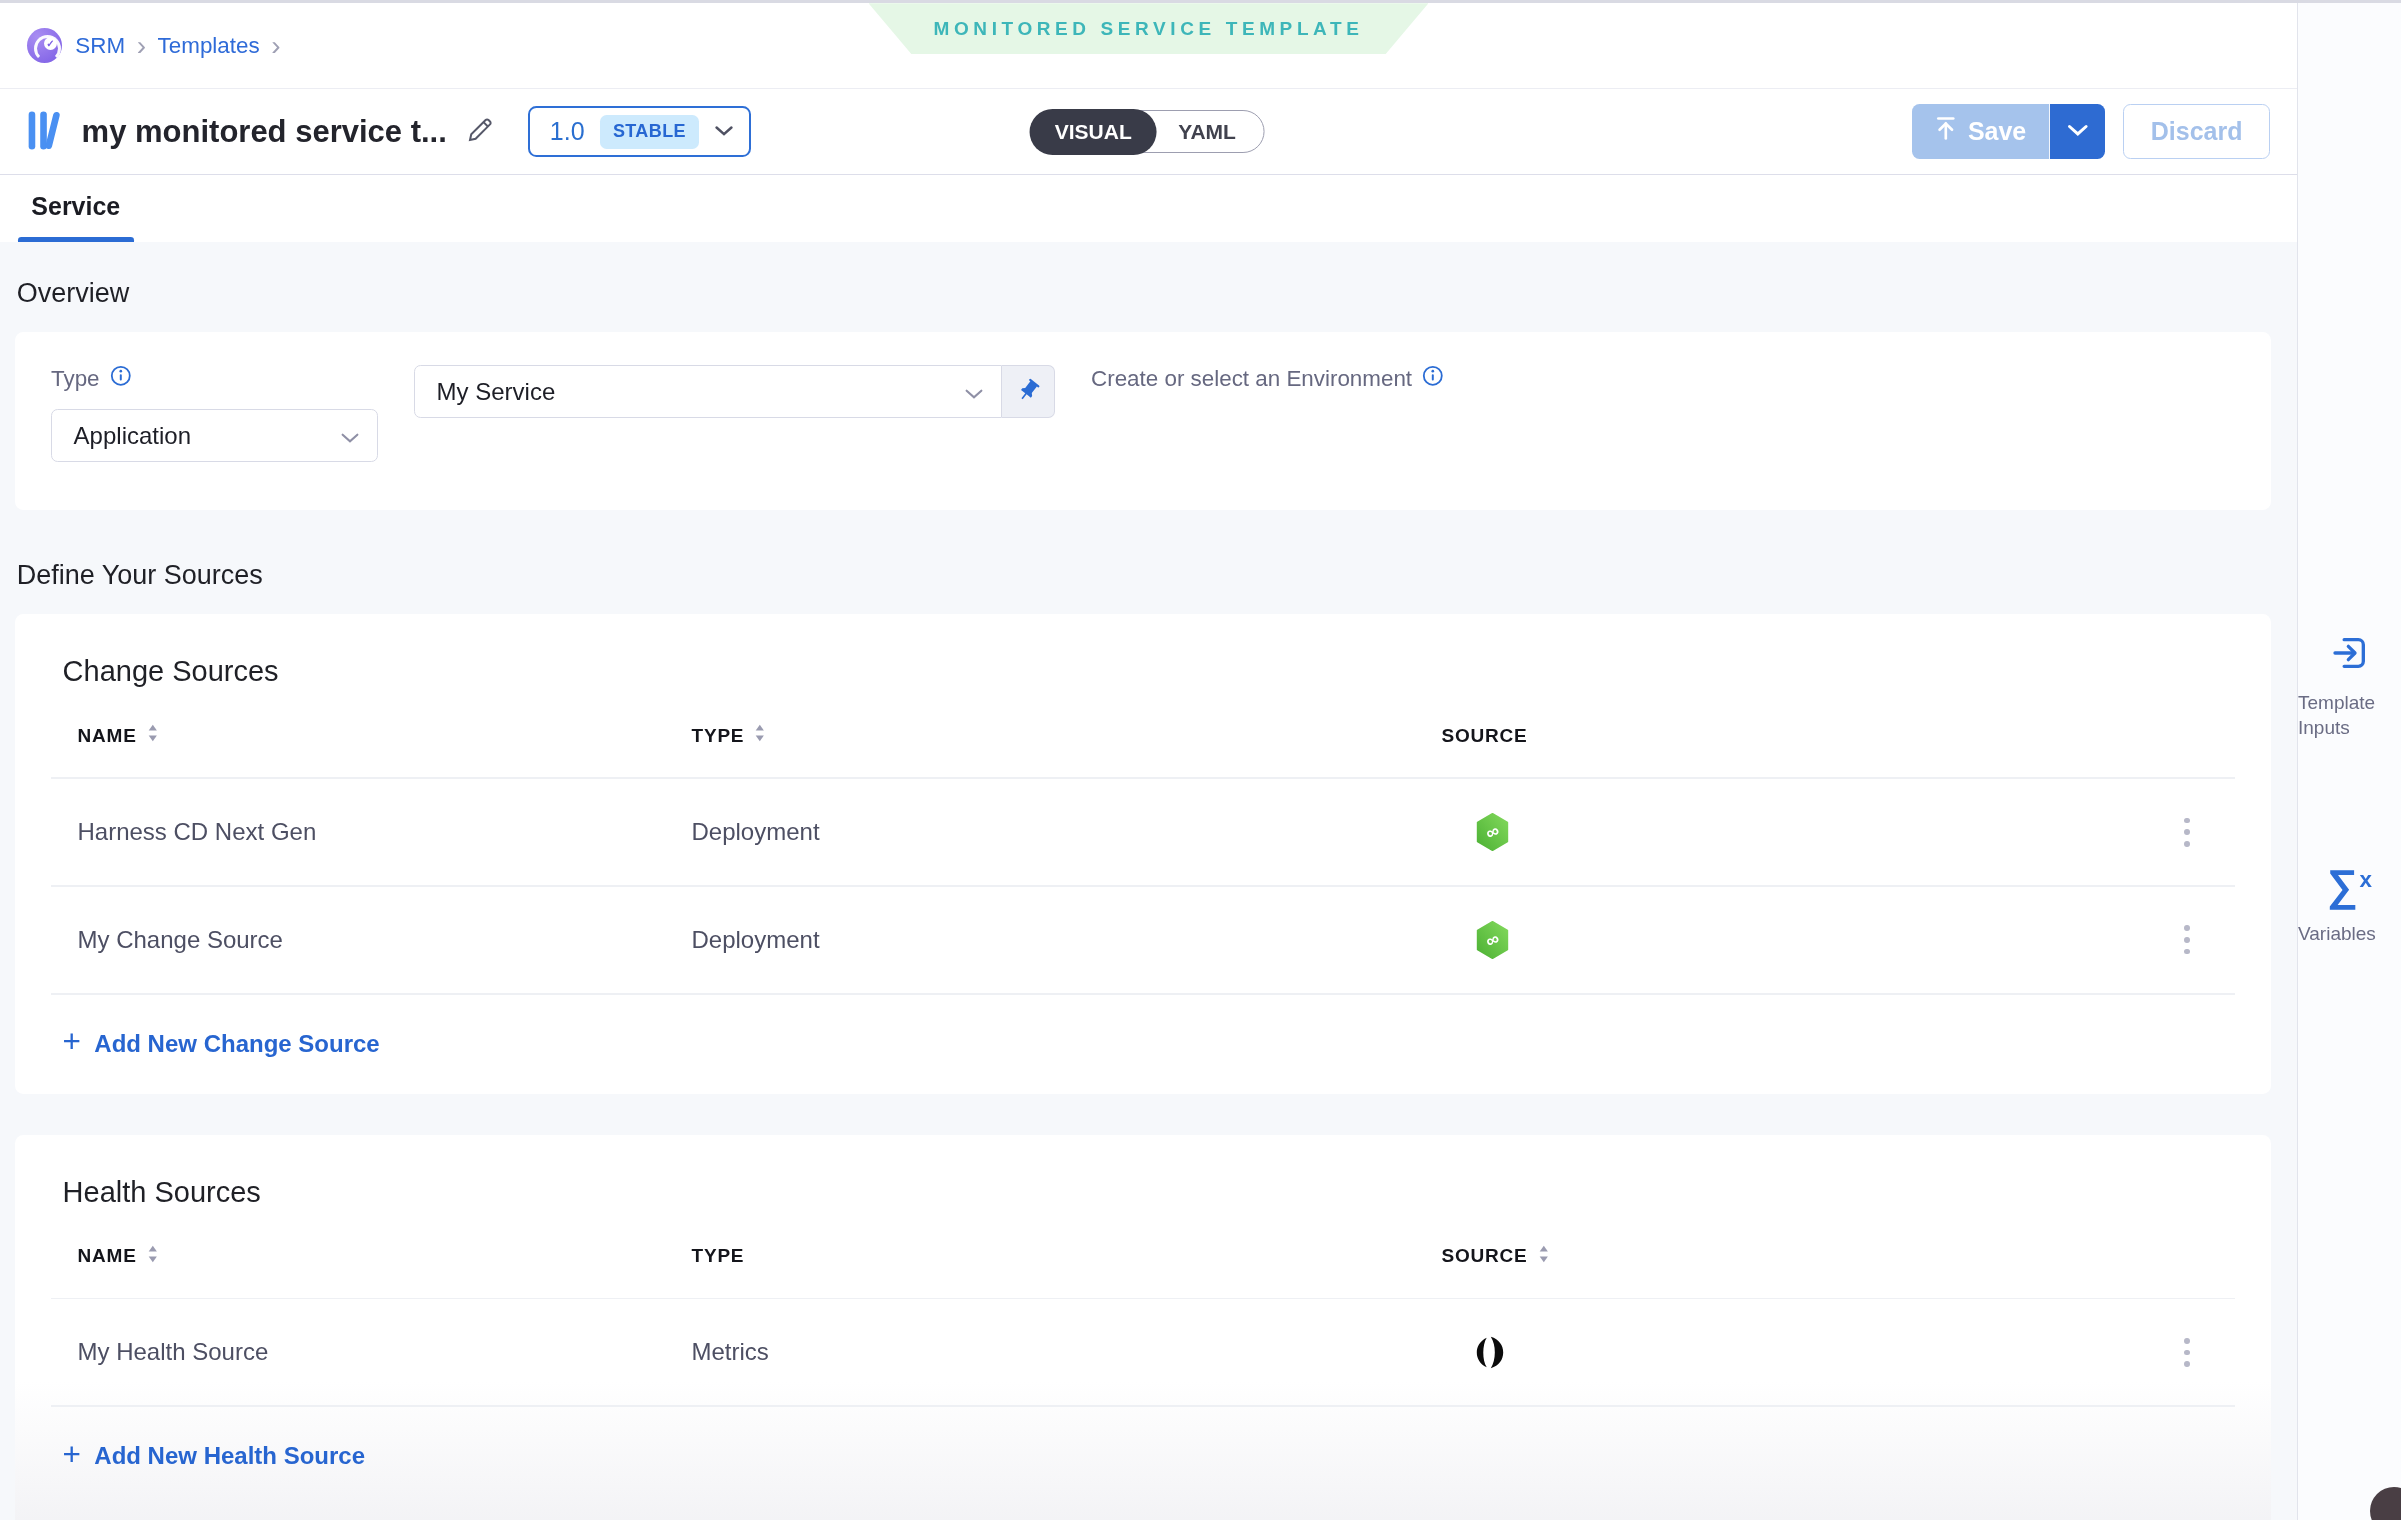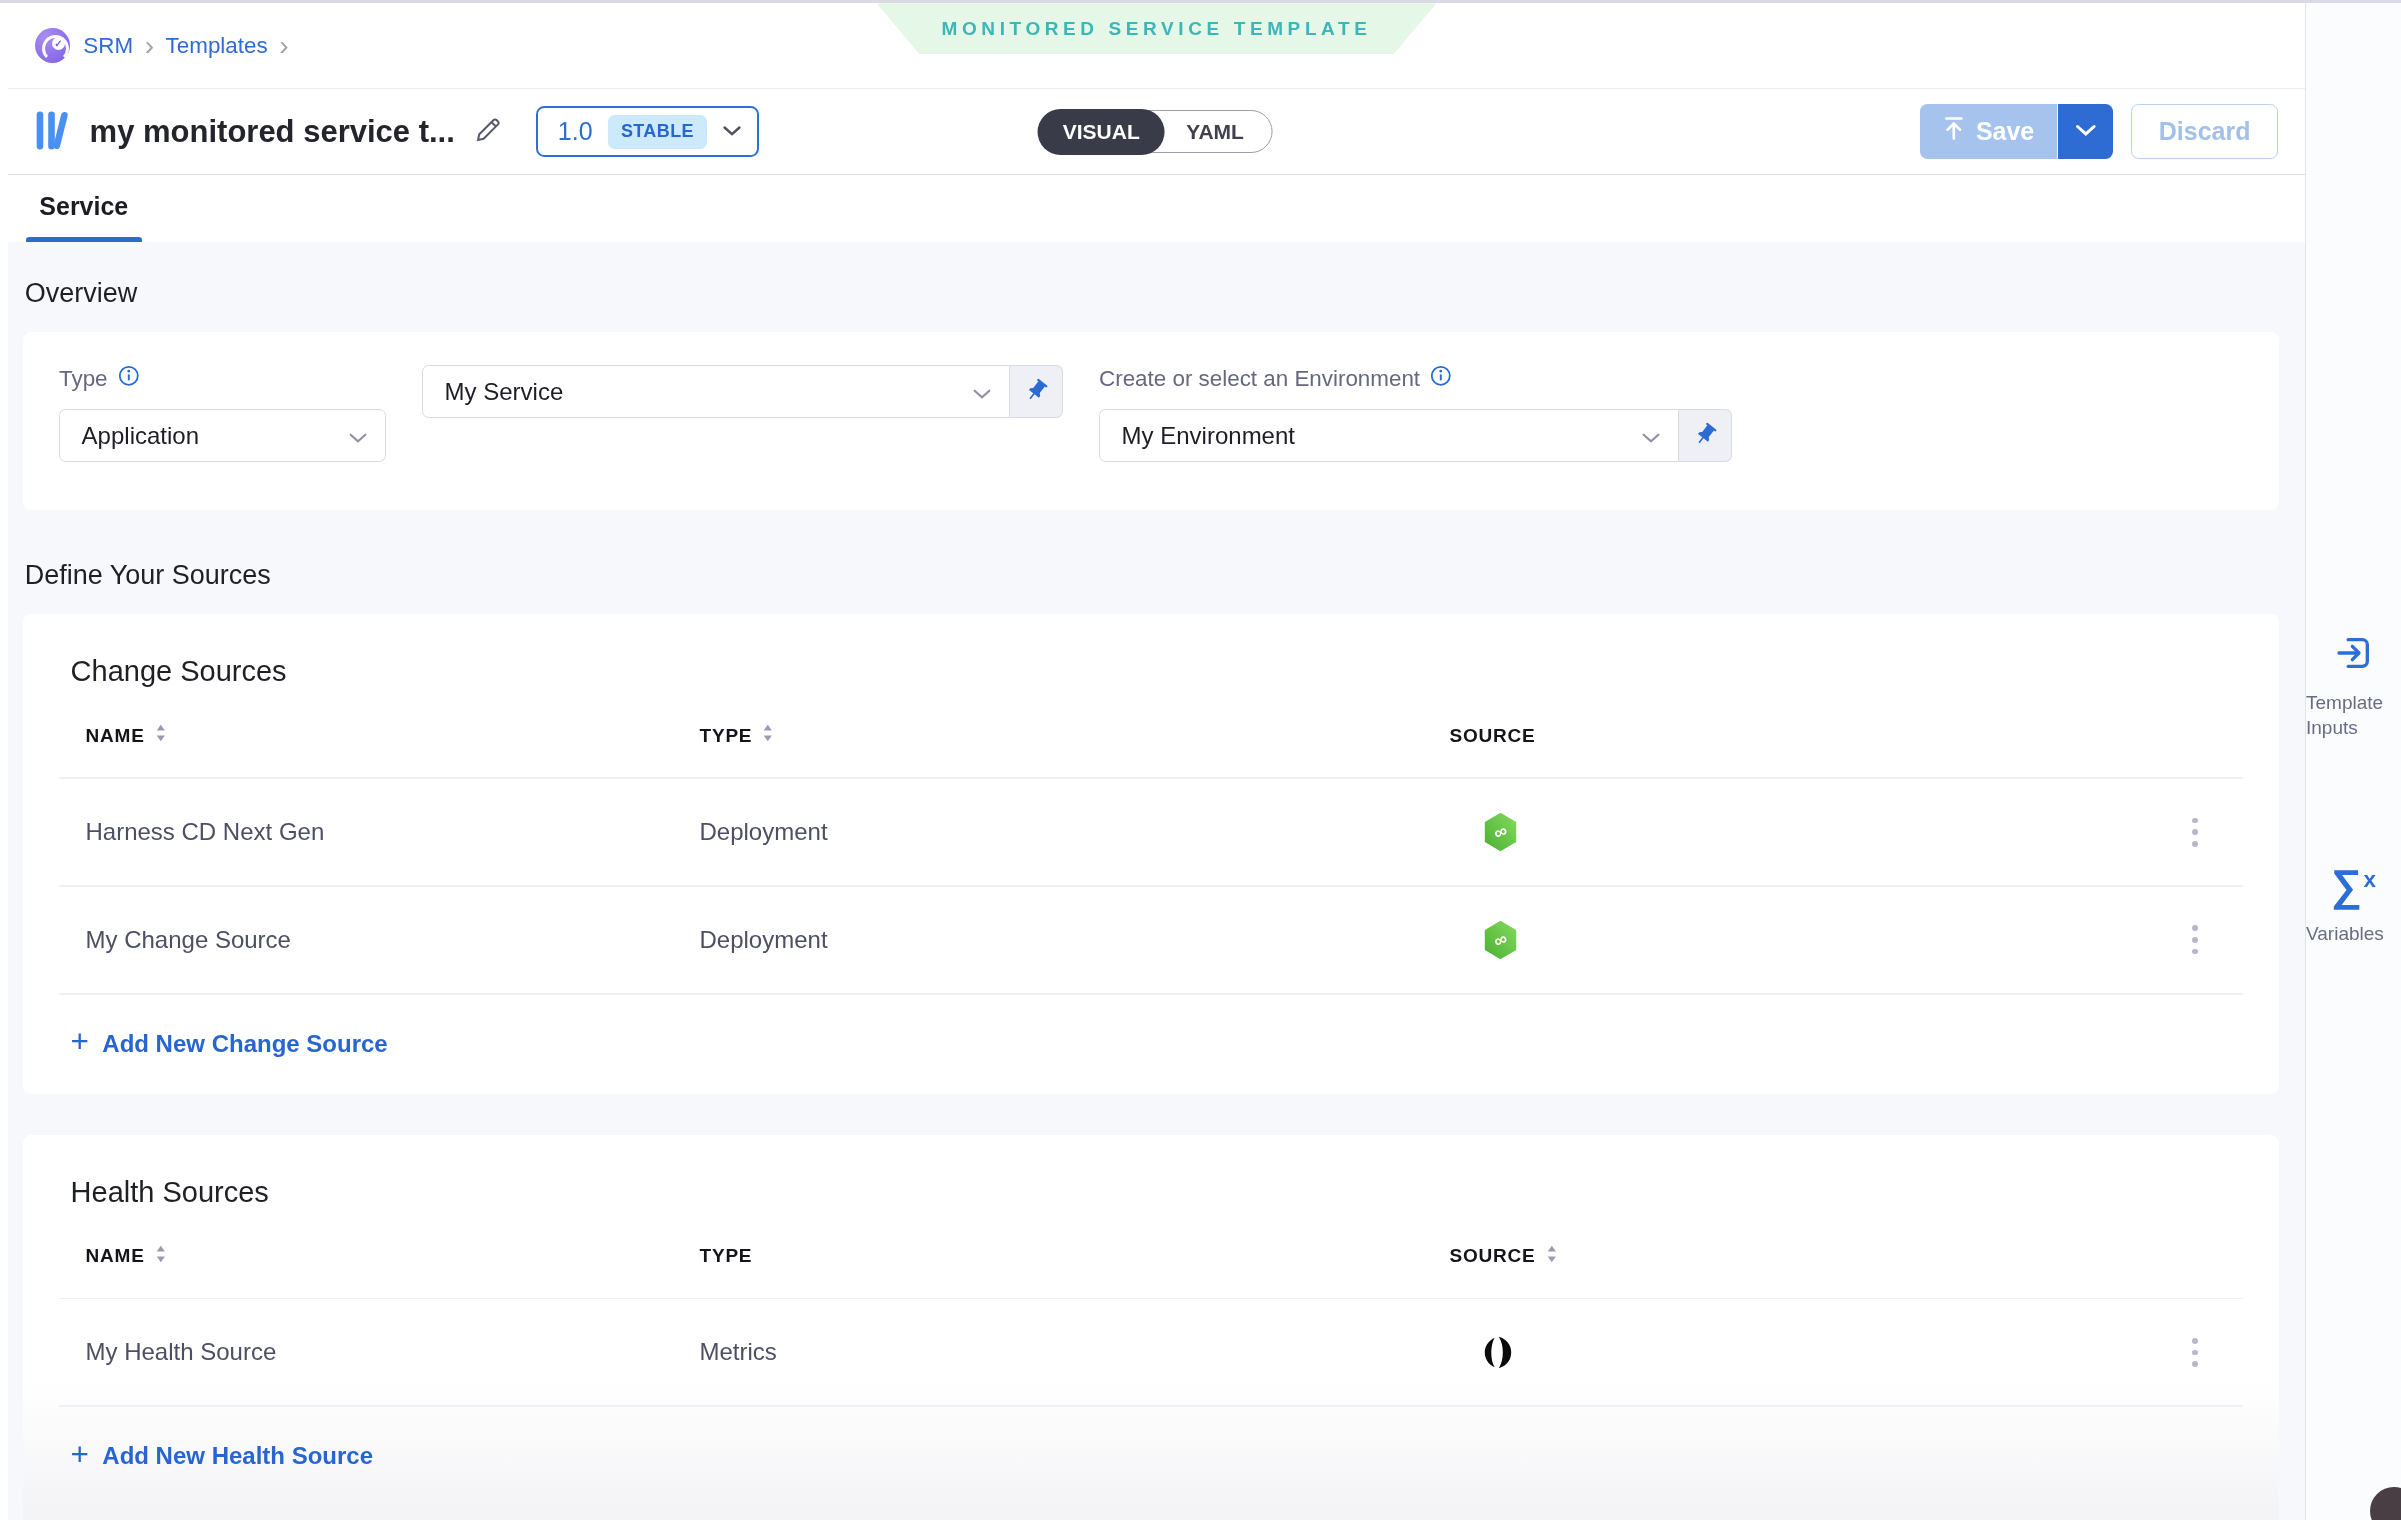--- a/index.html
+++ b/index.html
@@ -1,21 +1,21 @@
 <!DOCTYPE html>
 <html style="font-size:13.3px"><head>
 <meta charset="utf-8">
 <style>
   * { margin:0; padding:0; box-sizing:border-box; }
   html,body { width:2401px; height:1521px; overflow:hidden; }
   body { font-family:"Liberation Sans", sans-serif; background:#fff; color:#1f2026; }
 
   .top-line { height:3.3px; background:#d9dae3; }
   .page { display:flex; height:1517px; }
-  .main { width:2297px; display:flex; flex-direction:column;margin-left:8px; }
+  .main { width:2297px; display:flex; flex-direction:column; }
 
   
   .breadcrumb-bar { height:86px; background:#fff; border-bottom:1.7px solid #ecedf3;
     display:flex; align-items:center; padding-left:27px; position:relative; flex:none; }
   .module-icon { width:35px; height:35px; border-radius:50%;
     background:radial-gradient(circle at 30% 25%, #a98df2, #7a5ce4); position:relative; margin-right:13.3px; flex:none; }
   .module-icon::before { content:""; position:absolute; left:6.6px; top:6.6px; width:21.6px; height:21.6px;
     border-radius:50%; border:3.3px solid rgba(255,255,255,.95); border-bottom-color:transparent; }
   .module-icon::after { content:"✓"; position:absolute; right:5px; top:8.3px; width:13.3px; height:13.3px;
     background:#fff; color:#7a5ce4; border-radius:50%; font-size:10px; line-height:13.3px; text-align:center; font-weight:bold; }
@@ -249,37 +249,20 @@
             <div class="field-label">
               <span>Create or select an Environment</span>
               <span>
                 <svg width="21.6" height="21.6" viewBox="0 0 24 24">
                     <circle cx="12" cy="12" r="10" fill="none" stroke="#2b6cd4" stroke-width="2"></circle>
                     <rect x="10.9" y="10.2" width="2.2" height="7" rx="1" fill="#2b6cd4"></rect>
                     <circle cx="12" cy="6.9" r="1.5" fill="#2b6cd4"></circle>
                   </svg>
               </span>
             </div>
-            <div class="select-row">
-              <div class="select with-pin w-env">
-                <span>My Environment</span>
-                <span>
-                  <svg width="18" height="10.8" viewBox="0 0 22 13" fill="none" stroke="#8f90a6" stroke-width="2.6" stroke-linecap="round">
-                      <path d="M2 2l9 8 9-8"></path>
-                    </svg>
-                </span>
-              </div>
-              <button class="pin-seg">
-                <span>
-                  <svg width="25" height="25" viewBox="0 0 24 24" fill="#2b6cd4" transform="rotate(38)">
-                    <path d="M16 12V4h1a1 1 0 0 0 0-2H7a1 1 0 0 0 0 2h1v8l-2 2v2h5.2v6h1.6v-6H18v-2l-2-2z"></path>
-                  </svg>
-                </span>
-              </button>
-            </div>
           </div>
 
         </div>
       </div>
 
       <h2 class="section-heading second">Define Your Sources</h2>
 
       <div class="card sources-card">
         <h3 class="card-title">Change Sources</h3>
 

